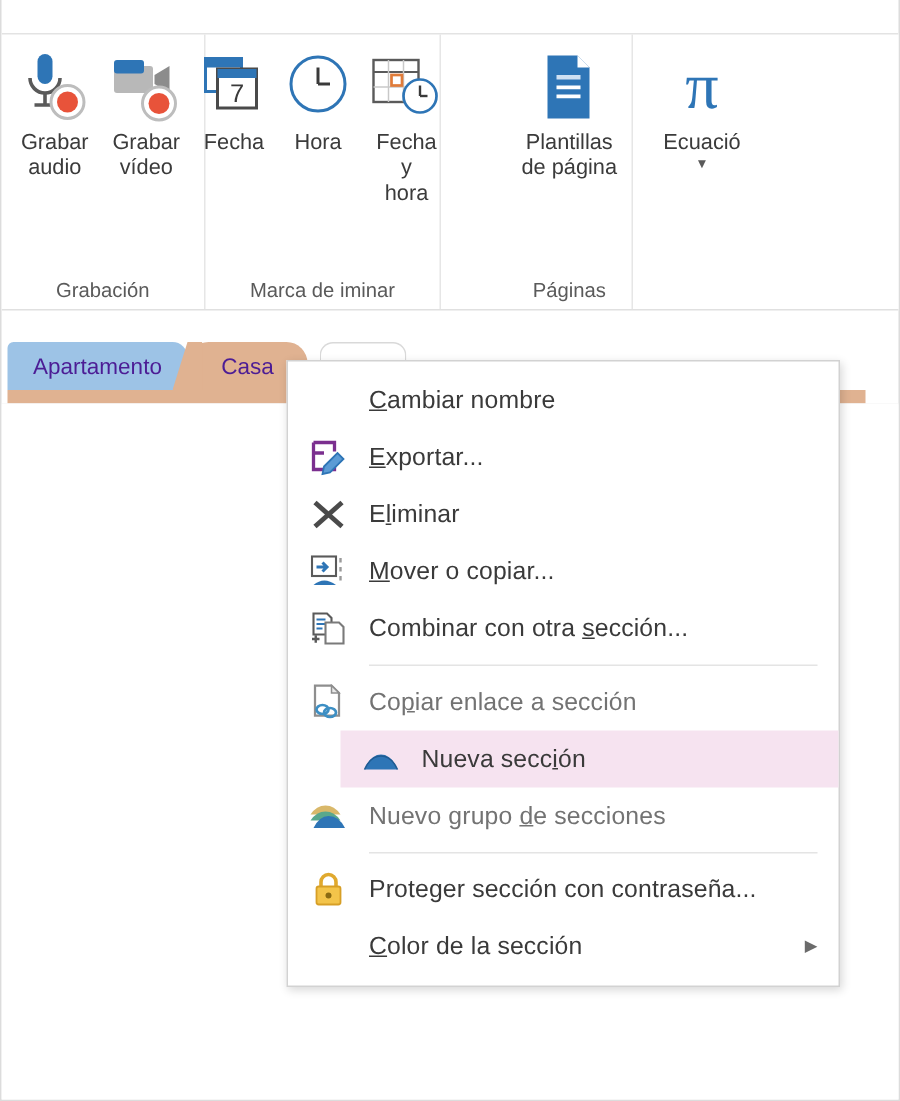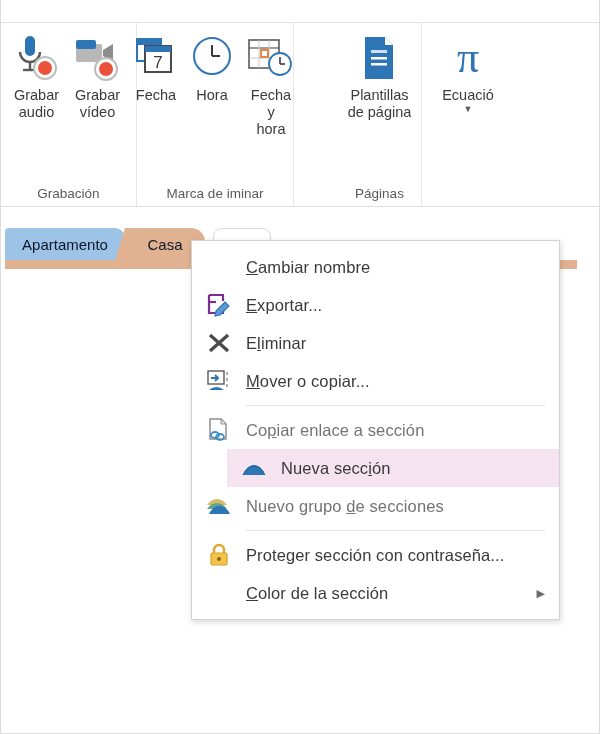--- a/index.html
+++ b/index.html
@@ -70,21 +70,21 @@
   .g-pages{width:128px;padding-left:44px;}
   .g-sym{width:180px;}
 
   
   .tabstrip{
     position:absolute;left:0;top:228px;width:600px;height:40px;
   }
   .tab{
     position:absolute;top:0;height:32px;
     display:flex;align-items:center;justify-content:center;
-    font-size:15px;color:#0f172a;
+    font-size:15px;color:#4c1d95;
     box-sizing:border-box;
     cursor:default;
   }
   .tab-apart{
     left:4px;width:120px;
     background:#9dc3e6;
     border-radius:4px 10px 0 0;
   }
   .tab-casa{
     left:124px;width:80px;
@@ -344,20 +344,33 @@
           <path d="M4 9 L11 9 M8 6 L11 9 L8 12" fill="none" stroke="#2e75b6" stroke-width="2"></path>
           <path d="M2 21 Q9 15 17 21 Z" fill="#2e75b6"></path>
           <line x1="20" y1="3" x2="20" y2="6" stroke="#9a9a9a" stroke-width="1.6"></line>
           <line x1="20" y1="9" x2="20" y2="12" stroke="#9a9a9a" stroke-width="1.6"></line>
           <line x1="20" y1="15" x2="20" y2="18" stroke="#9a9a9a" stroke-width="1.6"></line>
         </svg>
       </div>
       <div class="mi-label"><u>M</u>over o copiar...</div>
     </div>
 
+    <div class="mi">
+      <div class="mi-icon">
+        <svg width="24" height="24" viewBox="0 0 24 24">
+          <path d="M2 2 H11 L14 5 V16 H2 Z" fill="#ffffff" stroke="#5a5a5a" stroke-width="1.4"></path>
+          <line x1="4" y1="6" x2="10" y2="6" stroke="#2e75b6" stroke-width="1.4"></line>
+          <line x1="4" y1="9" x2="10" y2="9" stroke="#2e75b6" stroke-width="1.4"></line>
+          <line x1="4" y1="12" x2="8" y2="12" stroke="#2e75b6" stroke-width="1.4"></line>
+          <path d="M10 8 H19 L22 11 V22 H10 Z" fill="#ffffff" stroke="#7a7a7a" stroke-width="1.4"></path>
+          <path d="M1 19 H6 M3.5 16.5 V21.5" stroke="#5a5a5a" stroke-width="1.6"></path>
+        </svg>
+      </div>
+      <div class="mi-label">Combinar con otra <u>s</u>ección...</div>
+    </div>
 
     <div class="msep"></div>
 
     <div class="mi disabled">
       <div class="mi-icon">
         <svg width="24" height="24" viewBox="0 0 24 24">
           <path d="M3 1 H14 L19 6 V21 H3 Z" fill="#ffffff" stroke="#8e8e8e" stroke-width="1.5"></path>
           <path d="M14 1 L19 6 H14 Z" fill="#e8e8e8" stroke="#8e8e8e" stroke-width="1"></path>
           <ellipse cx="8" cy="17" rx="4" ry="3" fill="none" stroke="#3d8fc4" stroke-width="1.8"></ellipse>
           <ellipse cx="13" cy="19" rx="4" ry="3" fill="none" stroke="#3d8fc4" stroke-width="1.8"></ellipse>

